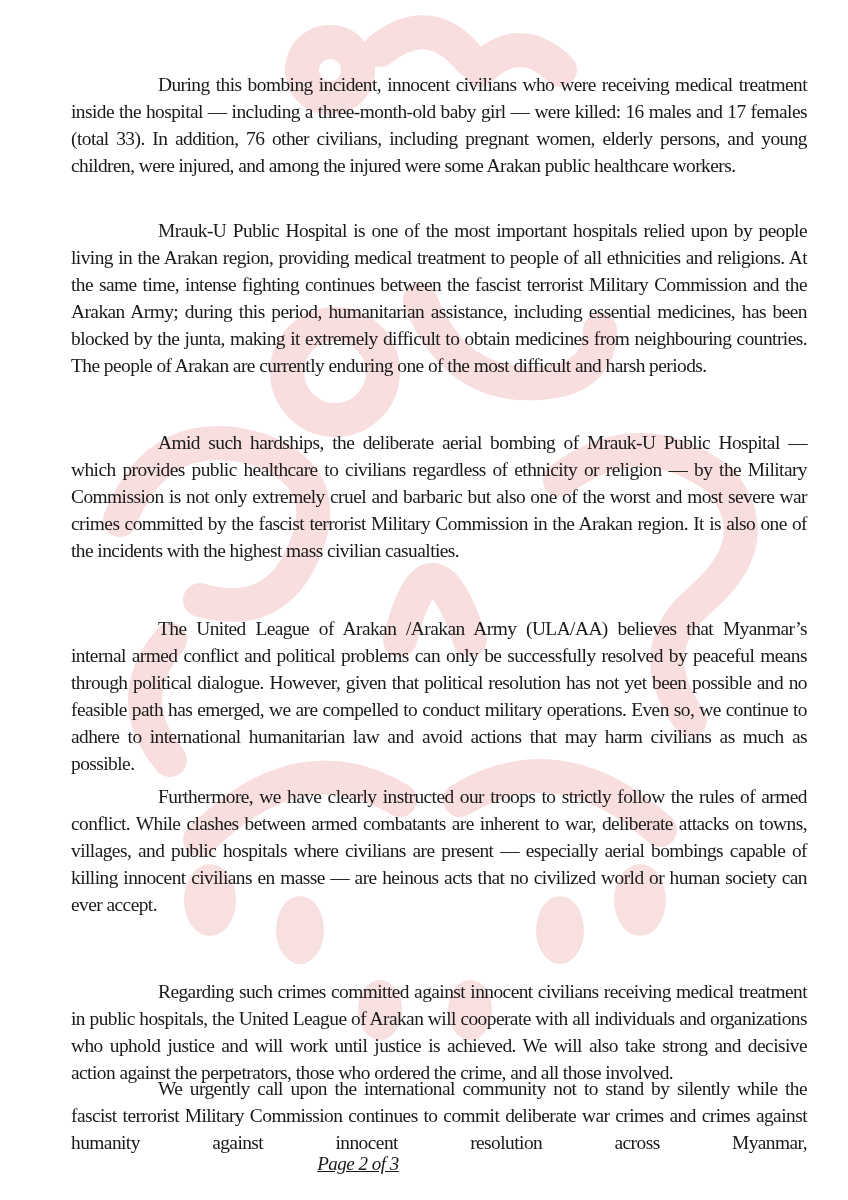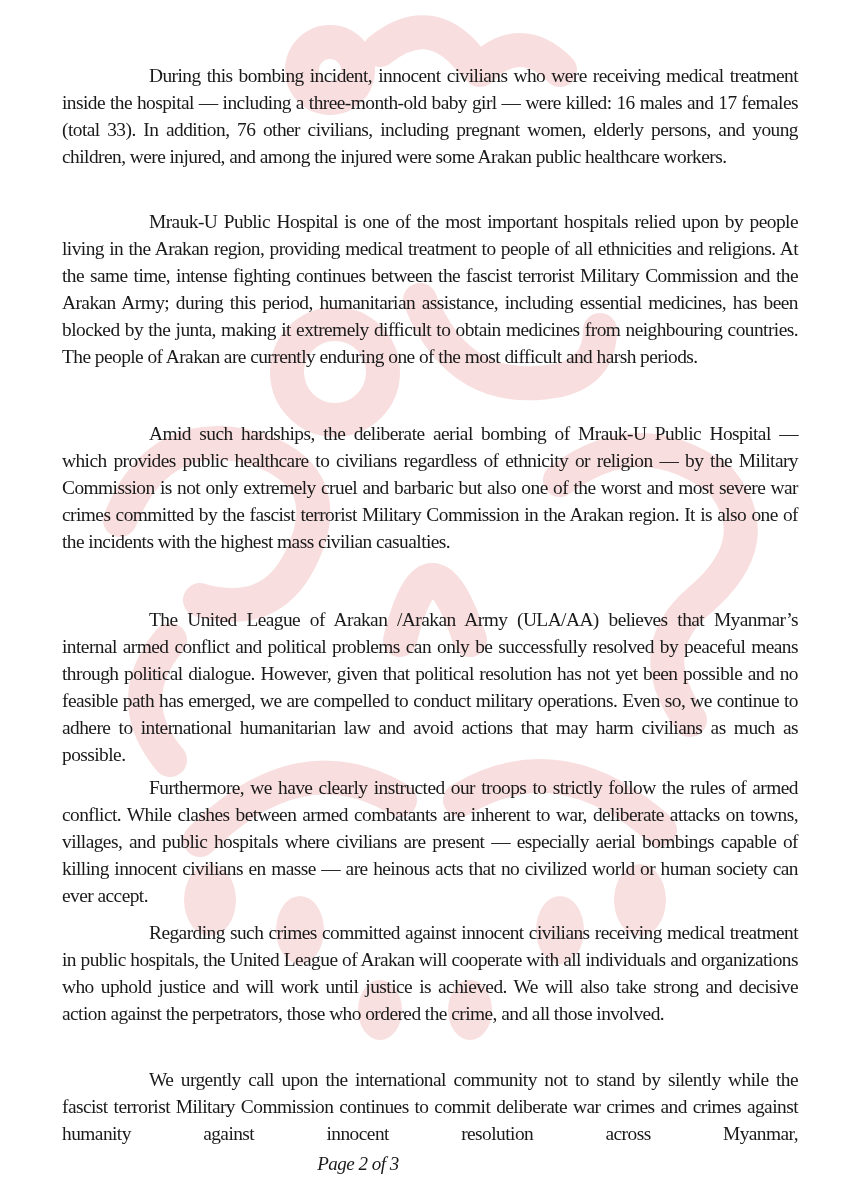--- a/index.html
+++ b/index.html
@@ -26,47 +26,48 @@
     position: absolute;
     left: 62px;
     top: 62px;
     width: 736px;
     z-index: 1;
   }
   .para {
     position: absolute;
     left: 0;
     width: 736px;
-    margin: 0;
+    margin: 9px;
     font-size: 19.4px;
     line-height: 27px;
     text-align: justify;
     text-indent: 87px;
     letter-spacing: -0.55px;
     word-spacing: 0px;
   }
   .para.p1 { top: 0px; }
   .para.p2 { top: 146px; }
   .para.p3 { top: 358px; }
   .para.p4 { top: 544px; font-family: Liberation Serif, serif; }
   .para.p5 { top: 712px; }
-  .para.p6 { top: 857px; }
+  .para.p6 { top: 907px; }
   .para.p7 { top: 1004px; }
   .para.last-justify { text-align-last: justify; }
   .page-footer {
     position: absolute;
     left: 0;
     width: 716px;
     top: 1153px;
     text-align: center;
     font-style: italic;
     font-size: 19px;
     letter-spacing: -0.5px;
     color: #1a1a1a;
     z-index: 1;
+    text-decoration: underline;
   }
 </style>
 </head>
 <body>
 
 <svg class="watermark" viewBox="0 0 848 1200" xmlns="http://www.w3.org/2000/svg">
   <g fill="none" stroke="#f6d3d3" stroke-width="34" stroke-linecap="round" opacity="0.75">
 
     <circle cx="330" cy="70" r="28"></circle>
     <path d="M380 50 Q430 10 470 60"></path>

